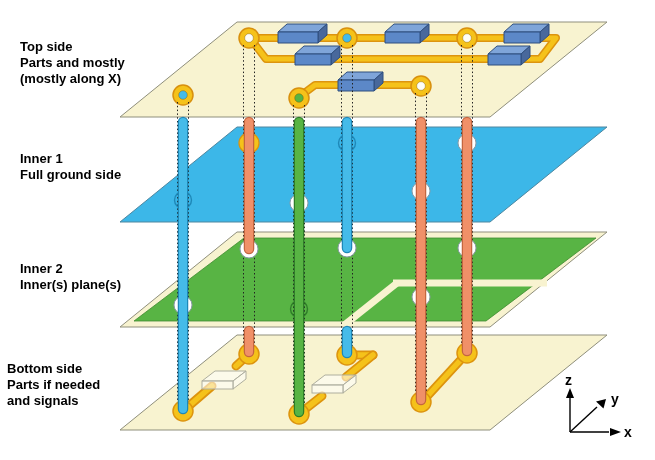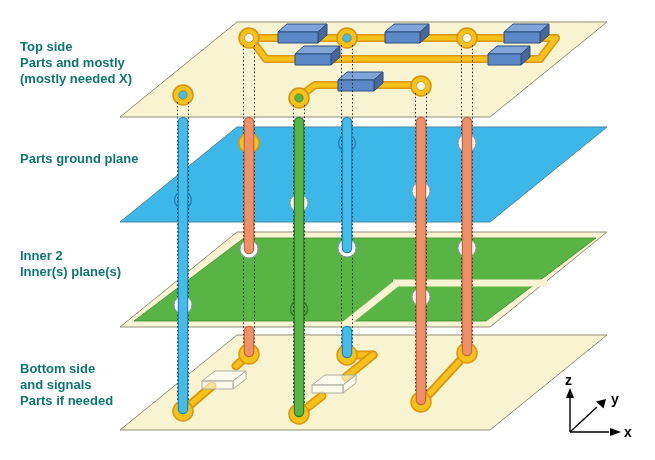--- a/index.html
+++ b/index.html
@@ -3,21 +3,21 @@
 <meta charset="utf-8">
 <style>
   html,body{margin:0;padding:0;background:#fff;}
   .stage{
     position:relative;width:655px;height:460px;background:#ffffff;
     font-family:"Liberation Sans",sans-serif;overflow:hidden;
   }
   .stage svg{position:absolute;left:0;top:0;}
   .label{
     position:absolute;font-weight:bold;font-size:13px;line-height:16px;
-    color:#0f766e;white-space:nowrap;letter-spacing:0;
+    color:#000000;white-space:nowrap;letter-spacing:0;
   }
 </style>
 </head>
 <body>
 
 <div class="stage">
 
   <svg id="diagram-svg" width="655" height="460" viewBox="0 0 655 460">
       <polygon points="120,222 237,127 607,127 490,222" fill="#3CB7E8" stroke="#4E87A0" stroke-width="1"></polygon>
       <polygon points="120,327 237,232 607,232 490,327" fill="#F8F3D0" stroke="#8F8F7C" stroke-width="1"></polygon>
@@ -132,28 +132,29 @@
       <polygon points="606,399 596,401.5 603.5,408.5" fill="#000"></polygon>
       <text x="611" y="404" font-size="14" font-weight="bold" font-family="&quot;Liberation Sans&quot;,sans-serif" fill="#000000">y</text>
       <line x1="570" y1="432" x2="570" y2="397" stroke="#000" stroke-width="1.4"></line>
       <polygon points="570,388 566,398 574,398" fill="#000"></polygon>
       <text x="565" y="385" font-size="14" font-weight="bold" font-family="&quot;Liberation Sans&quot;,sans-serif" fill="#000000">z</text>
     </svg>
 
   <div class="label" style="left:20px;top:39px">
     <div>Top side</div>
     <div>Parts and mostly</div>
-    <div>(mostly needed X)</div>
+    <div>(mostly along X)</div>
   </div>
   <div class="label" style="left:20px;top:151px">
-    <div>Parts ground plane</div>
+    <div>Inner 1</div>
+    <div>Full ground side</div>
   </div>
-  <div class="label" style="left:20px;top:248px">
+  <div class="label" style="left:20px;top:261px">
     <div>Inner 2</div>
     <div>Inner(s) plane(s)</div>
   </div>
-  <div class="label" style="left:20px;top:361px">
+  <div class="label" style="left:7px;top:361px">
     <div>Bottom side</div>
+    <div>Parts if needed</div>
     <div>and signals</div>
-    <div>Parts if needed</div>
   </div>
 
 </div>
 
 </body></html>

